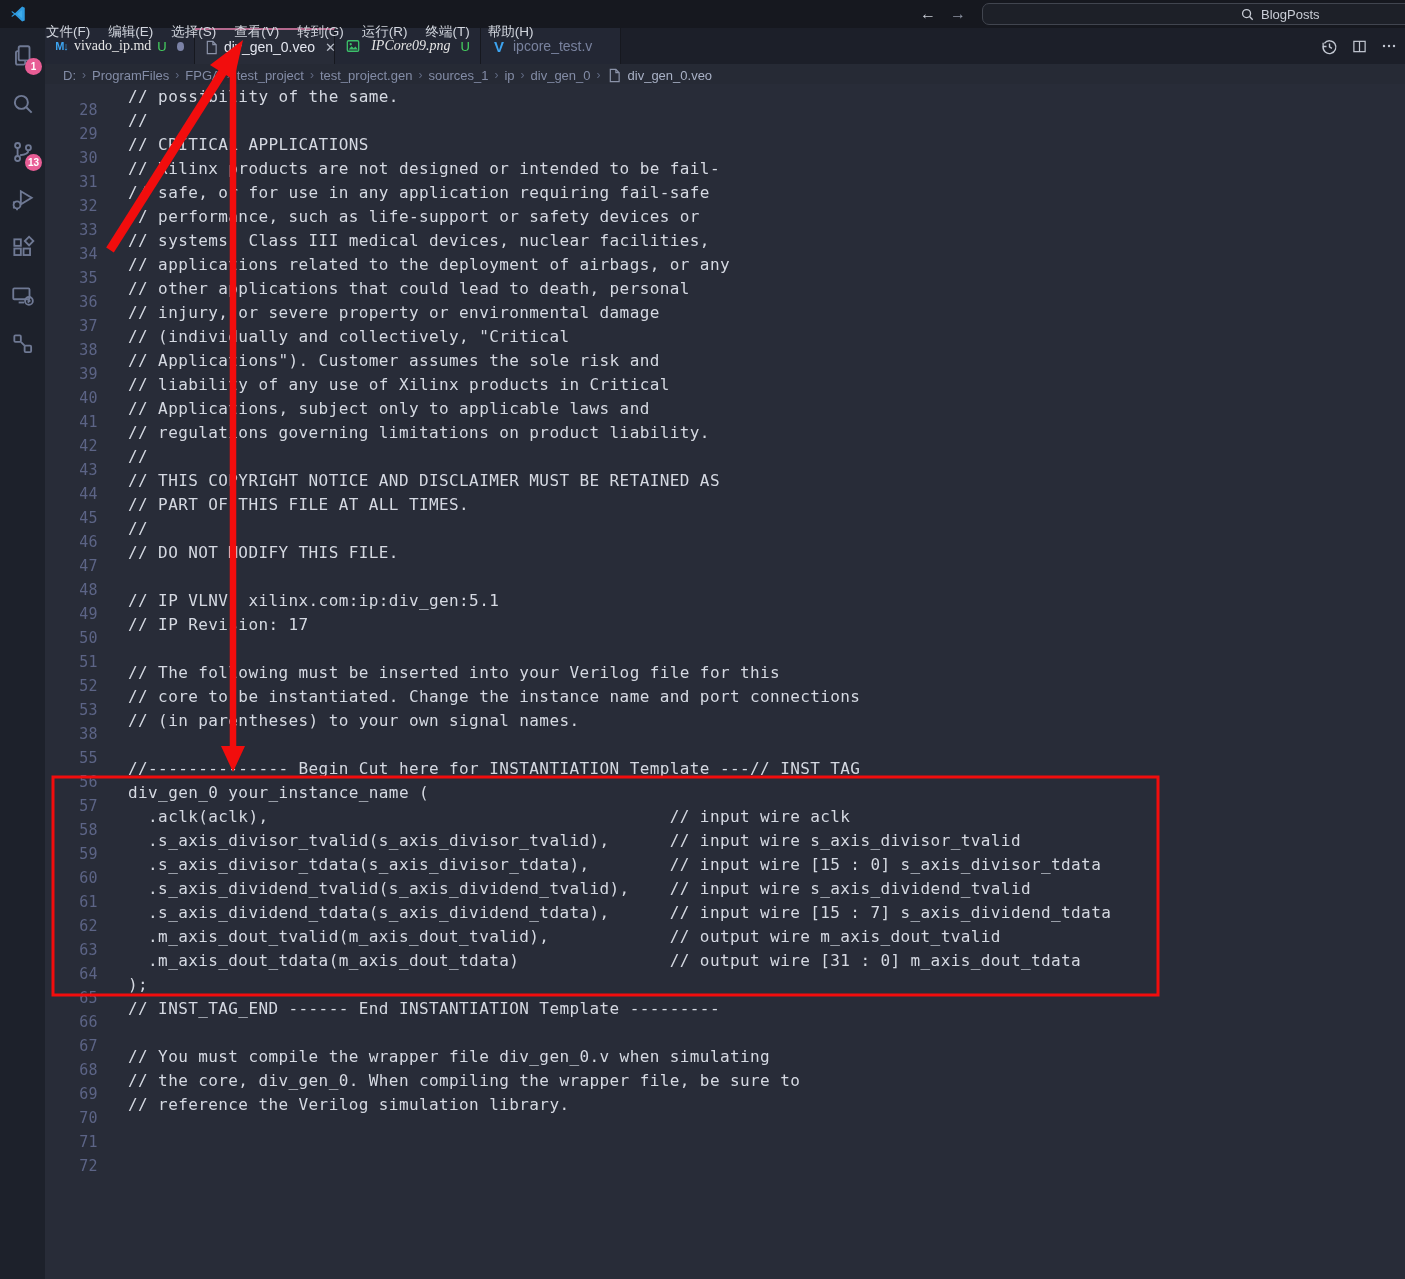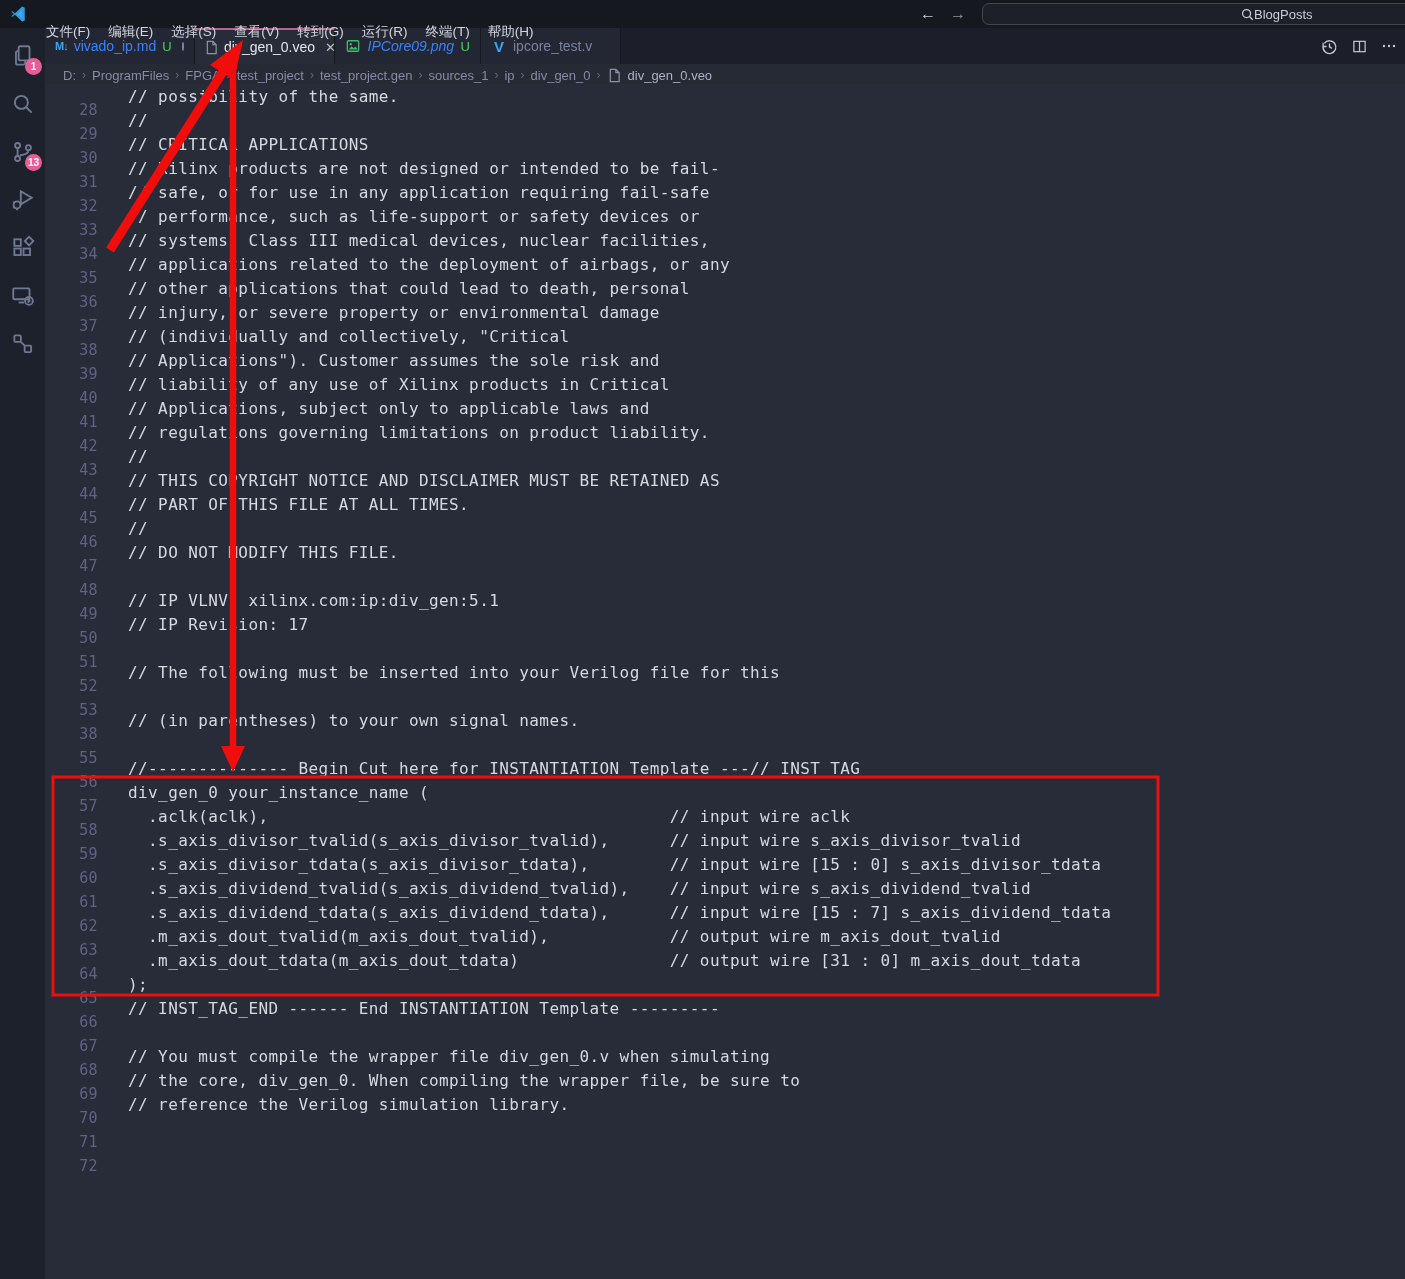--- a/index.html
+++ b/index.html
@@ -10,38 +10,38 @@
   .titlebar { position:absolute; left:0; top:0; width:1405px; height:28px; background:#16181f;
               display:flex; align-items:center; z-index:3; }
   .vscode-logo { width:18px; height:18px; margin:0 10px 0 9px; }
   .menu-list { display:flex; align-items:center; height:100%; }
   .menu-item { padding:0 9px; font-size:13.5px; color:#d2d6de; line-height:28px; cursor:default;margin-top:36px; }
   .nav-arrows { position:absolute; left:920px; top:0; height:28px; display:flex; align-items:center; gap:14px; }
   .nav-arrow { font-size:16px; color:#c9cdd6; }
   .nav-arrow.fwd { color:#8d93a2; }
   .search-box { position:absolute; left:982px; top:3px; width:430px; height:22px; background:#1d2028;
                 border:1px solid #41454f; border-radius:7px; display:flex; align-items:center; }
-  .search-inner { position:absolute; left:258px; display:flex; align-items:center; }
+  .search-inner { position:absolute; left:258px; display:flex; align-items:center; gap:7px; }
   .search-text { font-size:13px; color:#c9cdd6; }
 
   
   .activitybar { position:absolute; left:0; top:28px; width:45px; height:1251px; background:#1d212b; z-index:2; }
   .activity-item { position:relative; width:45px; height:48px; display:flex; align-items:center; justify-content:center; }
   .activity-item svg { width:26px; height:26px; }
   .act-badge { position:absolute; right:3px; bottom:5px; min-width:17px; height:17px; border-radius:9px;
                background:#e85d95; color:#fff; font-size:10px; font-weight:bold; display:flex;
                align-items:center; justify-content:center; padding:0 3px; }
 
   
   .tabbar { position:absolute; left:45px; top:28px; width:1360px; height:36px; background:#1c1f29;
             display:flex; align-items:stretch; }
   .tab { position:relative; display:flex; align-items:center; gap:6px; padding:0 10px;
          background:#232734; border-right:1px solid #16181f; font-size:14px; color:#79829e; }
   .tab.active { background:#282c38; border-top:2.5px solid #b4688d; color:#e2e5ee; }
-  .tab .label.green { color:#3b82f6; }
+  .tab .label.green { color:#e5e5e5;font-family:Liberation Serif, serif; }
   .tab .label.italic { font-style:italic; }
   .tab .u-mark { color:#45d15f; font-size:13px; }
   .tab .dot { width:9px; height:9px; border-radius:50%; background:#7b82a6; margin-left:4px; }
   .tab .close { color:#b9bec9; font-size:13px; margin-left:4px; }
   .tab-icon { display:flex; align-items:center; justify-content:center; width:16px; }
   .md-glyph { color:#3da4f0; font-weight:bold; font-size:11px; letter-spacing:-1px; }
   .v-glyph { color:#3da4f0; font-weight:bold; font-size:15px; }
   .editor-actions { position:absolute; right:6px; top:28px; height:36px; display:flex; align-items:center;
                     gap:10px; color:#c3c8d2; z-index:3; }
   .editor-action { width:20px; height:20px; display:flex; align-items:center; justify-content:center; }
@@ -271,21 +271,21 @@
     <div class="code-row"><span class="ln">43</span><span class="ct">//</span></div>
     <div class="code-row"><span class="ln">44</span><span class="ct">// THIS COPYRIGHT NOTICE AND DISCLAIMER MUST BE RETAINED AS</span></div>
     <div class="code-row"><span class="ln">45</span><span class="ct">// PART OF THIS FILE AT ALL TIMES.</span></div>
     <div class="code-row"><span class="ln">46</span><span class="ct">//</span></div>
     <div class="code-row"><span class="ln">47</span><span class="ct">// DO NOT MODIFY THIS FILE.</span></div>
     <div class="code-row"><span class="ln">48</span><span class="ct"></span></div>
     <div class="code-row"><span class="ln">49</span><span class="ct">// IP VLNV: xilinx.com:ip:div_gen:5.1</span></div>
     <div class="code-row"><span class="ln">50</span><span class="ct">// IP Revision: 17</span></div>
     <div class="code-row"><span class="ln">51</span><span class="ct"></span></div>
     <div class="code-row"><span class="ln">52</span><span class="ct">// The following must be inserted into your Verilog file for this</span></div>
-    <div class="code-row"><span class="ln">53</span></div>
+    <div class="code-row"><span class="ln">53</span><span class="ct">// core to be instantiated. Change the instance name and port connections</span></div>
     <div class="code-row"><span class="ln">38</span><span class="ct">// (in parentheses) to your own signal names.</span></div>
     <div class="code-row"><span class="ln">55</span><span class="ct"></span></div>
     <div class="code-row"><span class="ln">56</span><span class="ct">//-------------- Begin Cut here for INSTANTIATION Template ---// INST_TAG</span></div>
     <div class="code-row"><span class="ln">57</span><span class="ct">div_gen_0 your_instance_name (</span></div>
     <div class="code-row"><span class="ln">58</span><span class="ct">  .aclk(aclk),                                        // input wire aclk</span></div>
     <div class="code-row"><span class="ln">59</span><span class="ct">  .s_axis_divisor_tvalid(s_axis_divisor_tvalid),      // input wire s_axis_divisor_tvalid</span></div>
     <div class="code-row"><span class="ln">60</span><span class="ct">  .s_axis_divisor_tdata(s_axis_divisor_tdata),        // input wire [15 : 0] s_axis_divisor_tdata</span></div>
     <div class="code-row"><span class="ln">61</span><span class="ct">  .s_axis_dividend_tvalid(s_axis_dividend_tvalid),    // input wire s_axis_dividend_tvalid</span></div>
     <div class="code-row"><span class="ln">62</span><span class="ct">  .s_axis_dividend_tdata(s_axis_dividend_tdata),      // input wire [15 : 7] s_axis_dividend_tdata</span></div>
     <div class="code-row"><span class="ln">63</span><span class="ct">  .m_axis_dout_tvalid(m_axis_dout_tvalid),            // output wire m_axis_dout_tvalid</span></div>

